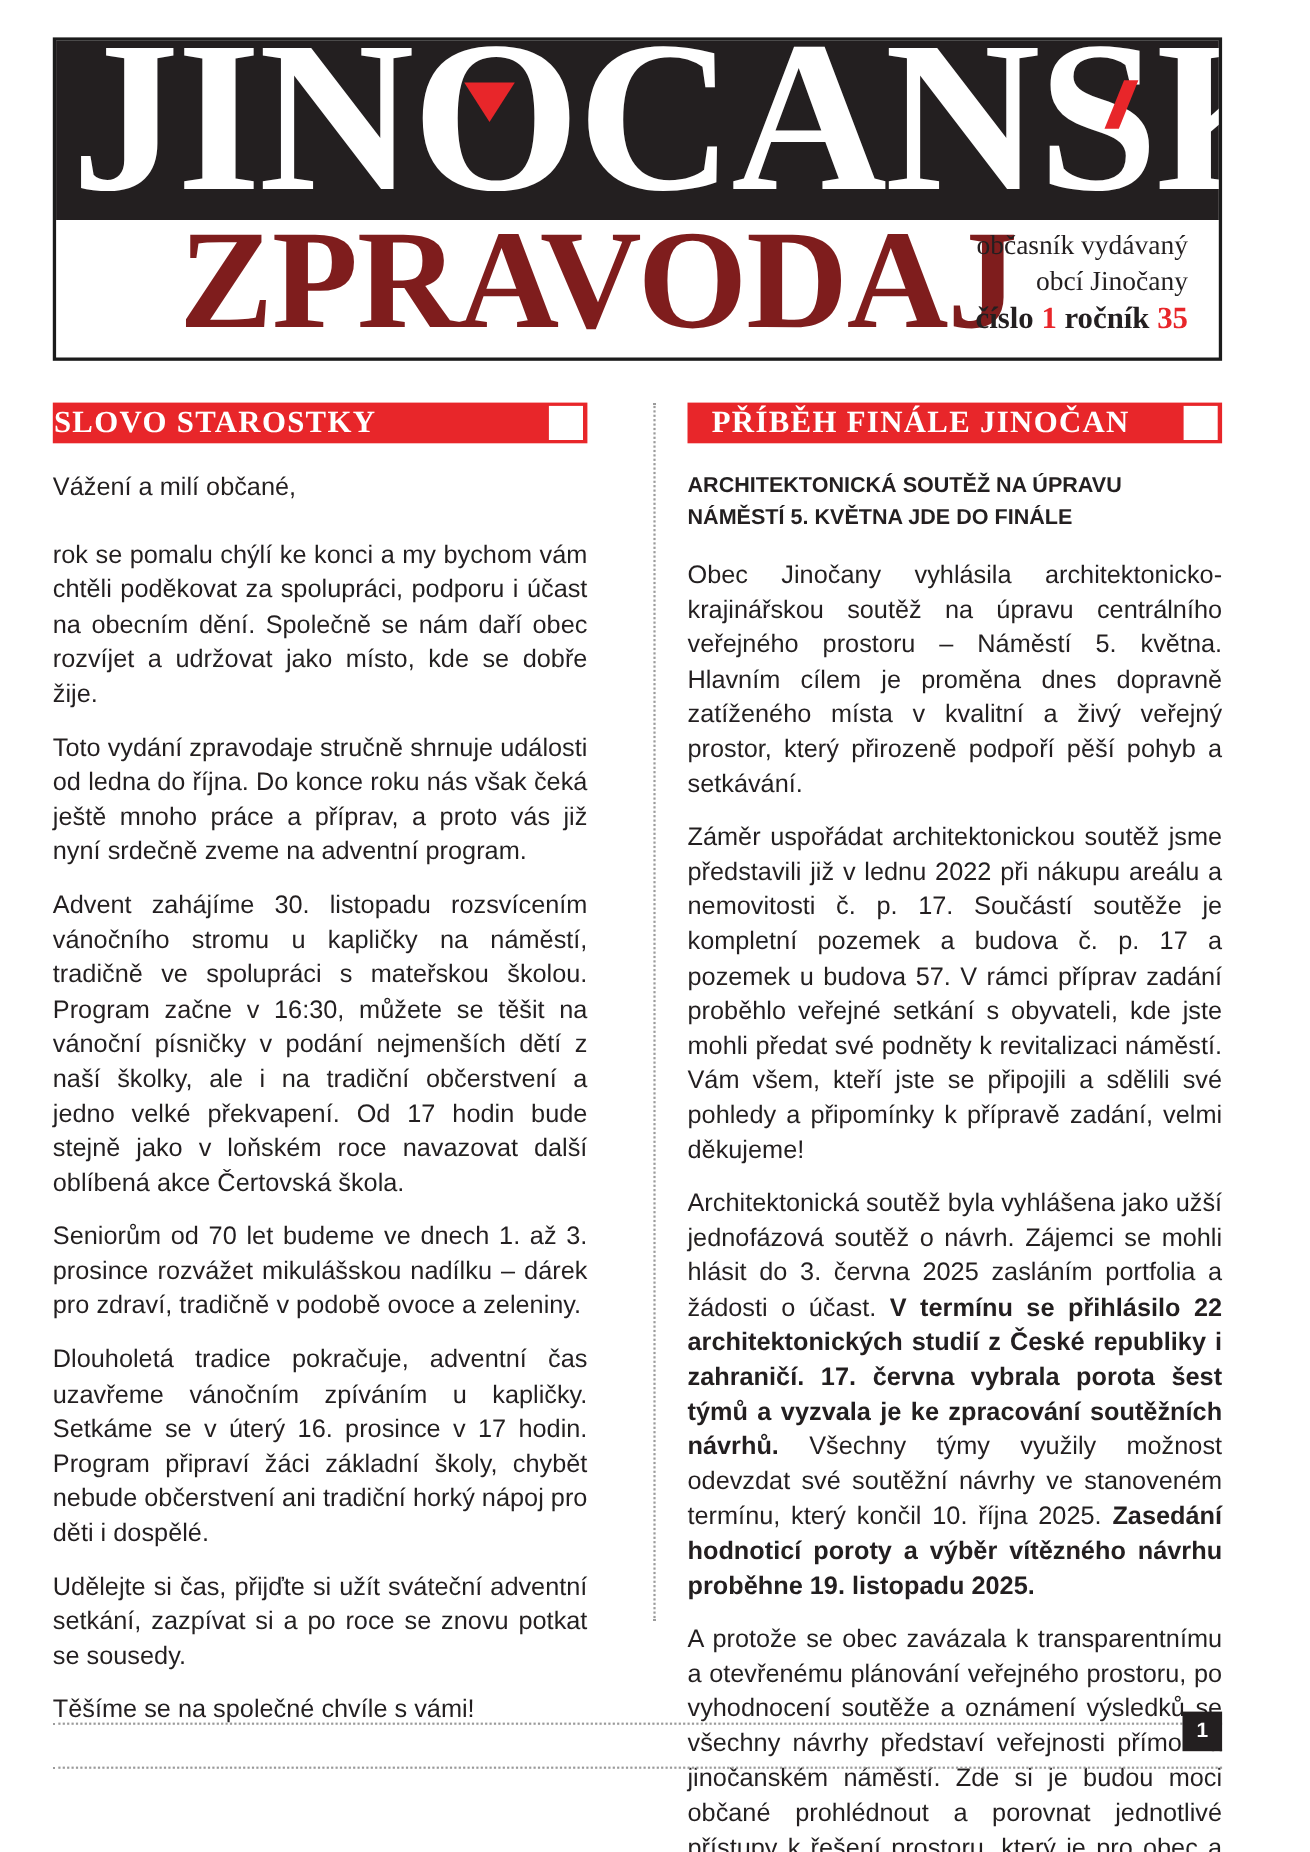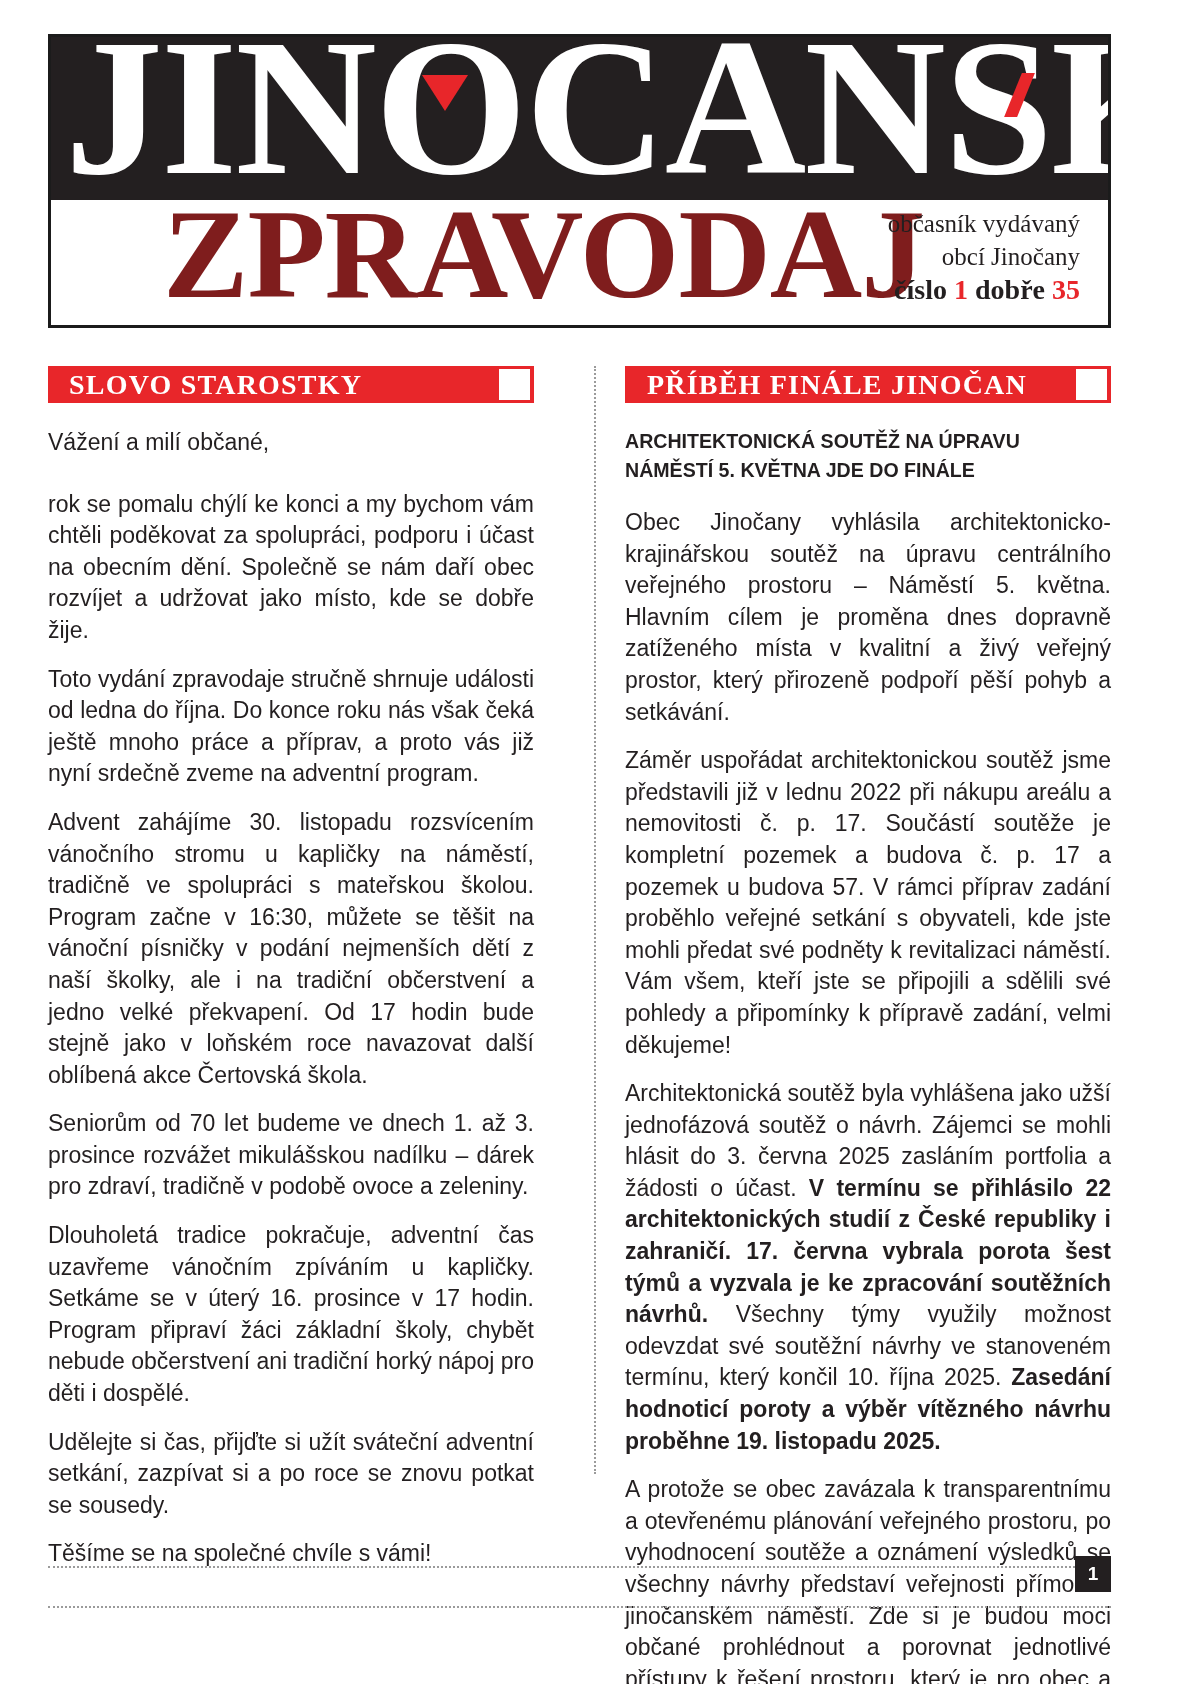--- a/index.html
+++ b/index.html
@@ -151,21 +151,21 @@
     margin-bottom: 24px;
     display: flex;
     align-items: center;
   }
   .sec-head .label {
     font-family: "Liberation Serif", serif;
     font-weight: 700;
     font-size: 28px;
     letter-spacing: 1.2px;
     color: #ffffff;
-    padding-left: 21px;
+    padding-left: 1px;
     white-space: nowrap;
   }
   .sec-head .boxmark {
     position: absolute;
     right: 4px;
     top: 3px;
     width: 31px;
     height: 31px;
     background: #ffffff;
   }
@@ -247,21 +247,21 @@
       <div class="acute-y"></div>
     </div>
     <div class="masthead-bottom">
       <div class="title-sub">ZPRAVODAJ</div>
       <div class="imprint">
         <div>občasník vydávaný</div>
         <div>obcí Jinočany</div>
         <div class="strong">
           <span>číslo</span>
           <span class="num">1</span>
-          <span>dobře</span>
+          <span>ročník</span>
           <span class="num">35</span>
         </div>
       </div>
     </div>
   </div>
 
   <div class="columns">
 
     <div class="col-divider"></div>
 

